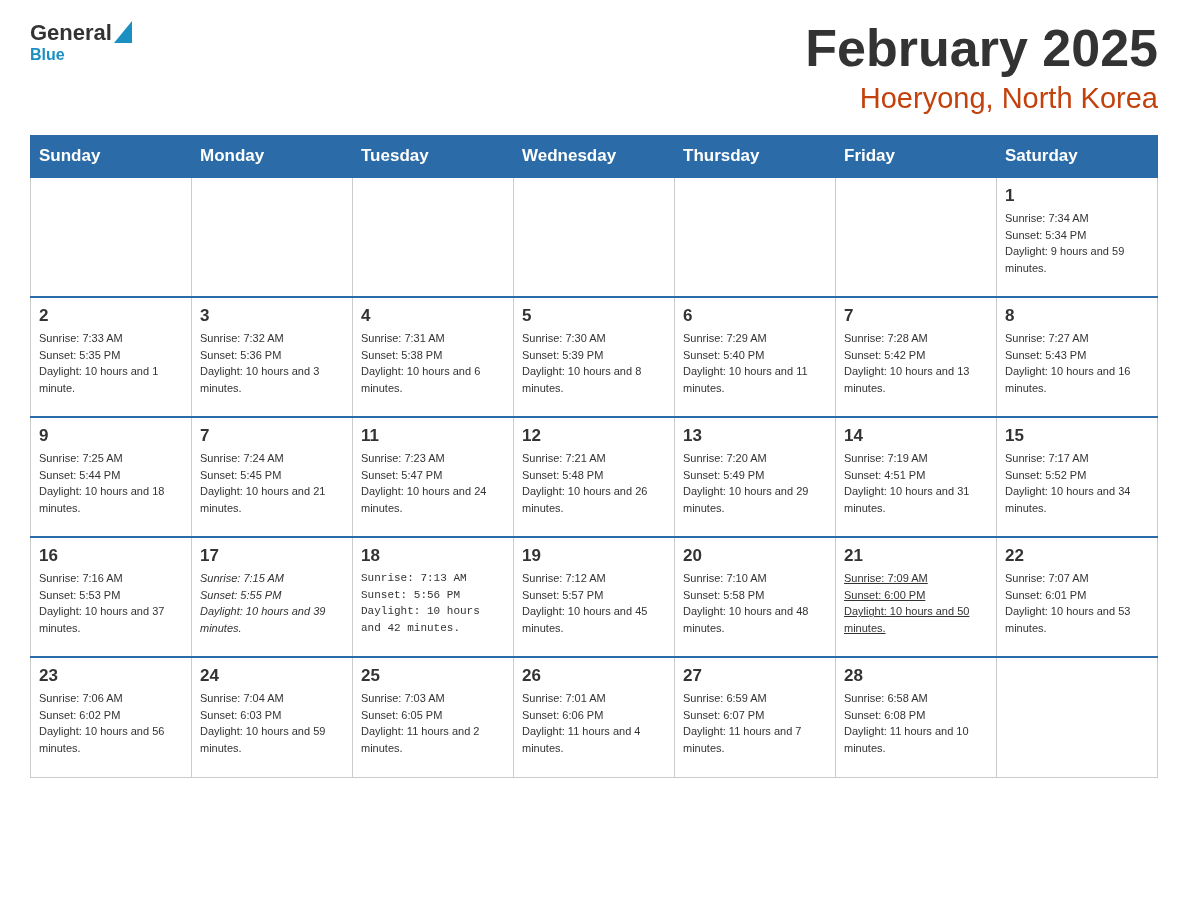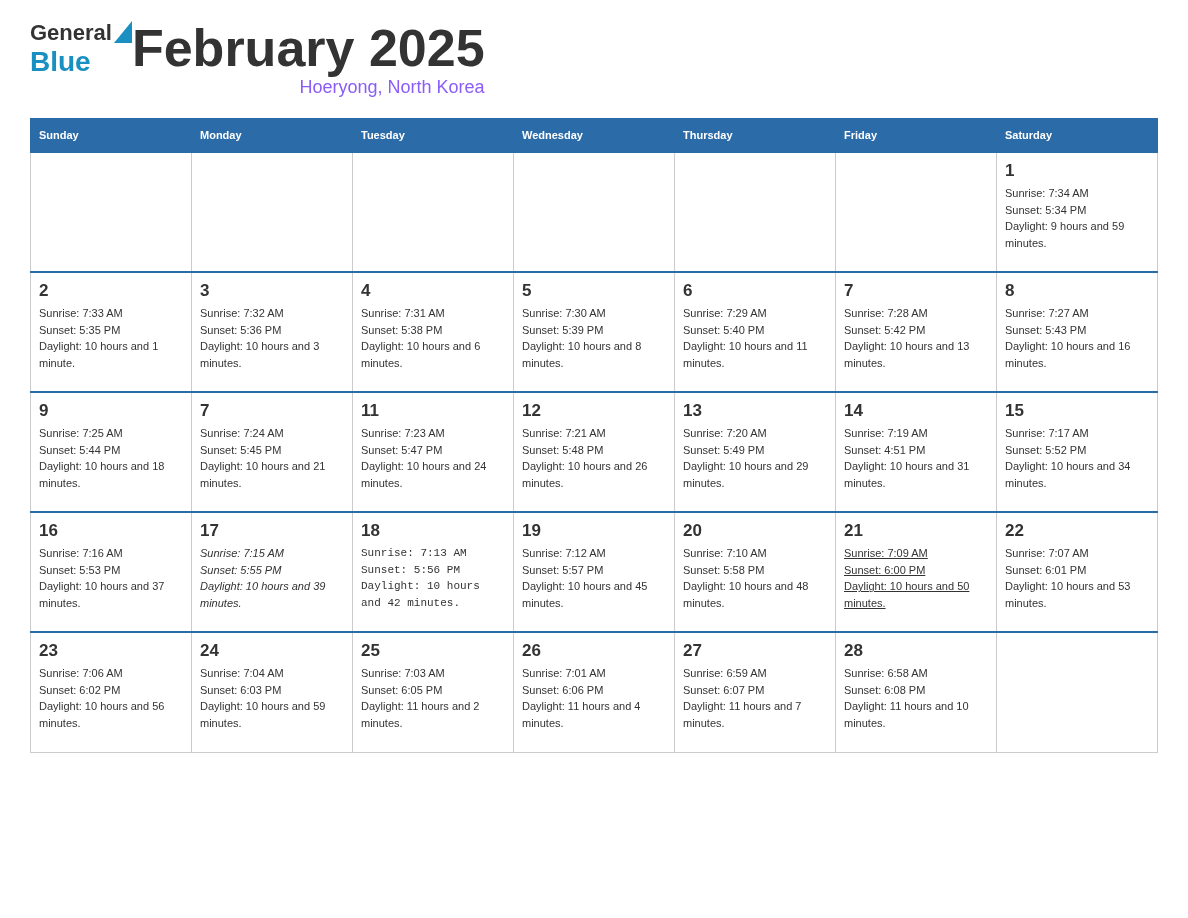--- a/index.html
+++ b/index.html
@@ -6,35 +6,35 @@
     body {
       font-family: Arial, sans-serif;
       background: #fff;
       color: #333;
       width: 1188px;
       min-height: 918px;
       padding: 20px 30px;
     }
     .header-area {
       display: flex;
-      justify-content: flex-start;
+      justify-content: space-between;
       align-items: flex-start;
       margin-bottom: 20px;
     }
     .logo {
       display: flex;
       align-items: center;
     }
     .logo-text-general {
       font-size: 22px;
       font-weight: bold;
       color: #333;
     }
     .logo-text-blue {
-      font-size: 28px;
+      font-size: 16px;
       font-weight: bold;
       color: #1a8fc1;
     }
     .logo-block {
       display: flex;
       flex-direction: column;
     }
     .logo-top {
       display: flex;
       align-items: center;
@@ -42,32 +42,33 @@
     .title-area {
       text-align: right;
     }
     .calendar-title {
       font-size: 52px;
       font-weight: bold;
       color: #333;
       line-height: 1.1;
     }
     .calendar-subtitle {
-      font-size: 18px;
-      color: #8b5cf6;
+      font-size: 29px;
+      color: #c2410c;
+      margin-top: 5px;
     }
     .calendar-table {
       width: 100%;
       border-collapse: collapse;
       border: 1px solid #ccc;
     }
     .calendar-table th {
       background-color: #2a6ba8;
       color: #fff;
-      font-size: 11px;
+      font-size: 17px;
       font-weight: bold;
       padding: 10px 8px;
       text-align: left;
       border: 1px solid #2a6ba8;
     }
     .calendar-table td {
       vertical-align: top;
       border: 1px solid #ccc;
       padding: 8px 8px 10px 8px;
       width: calc(100% / 7);

